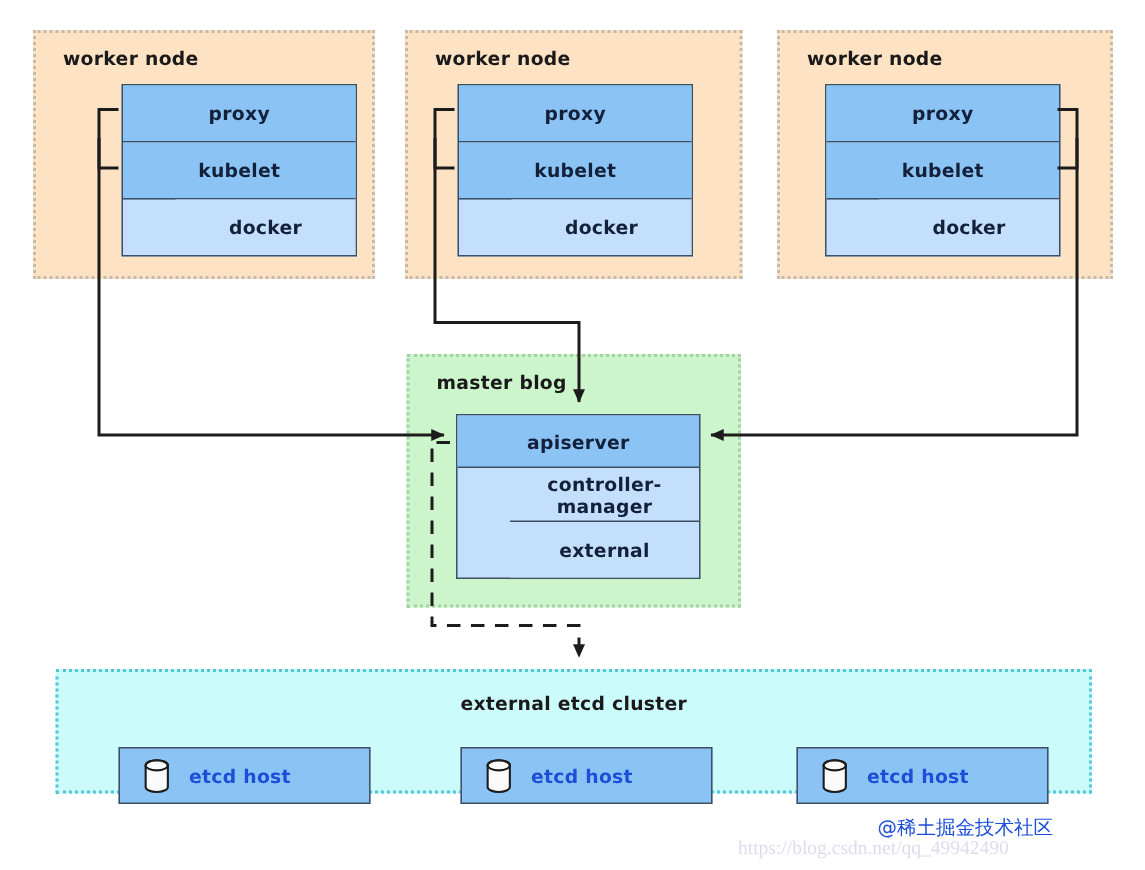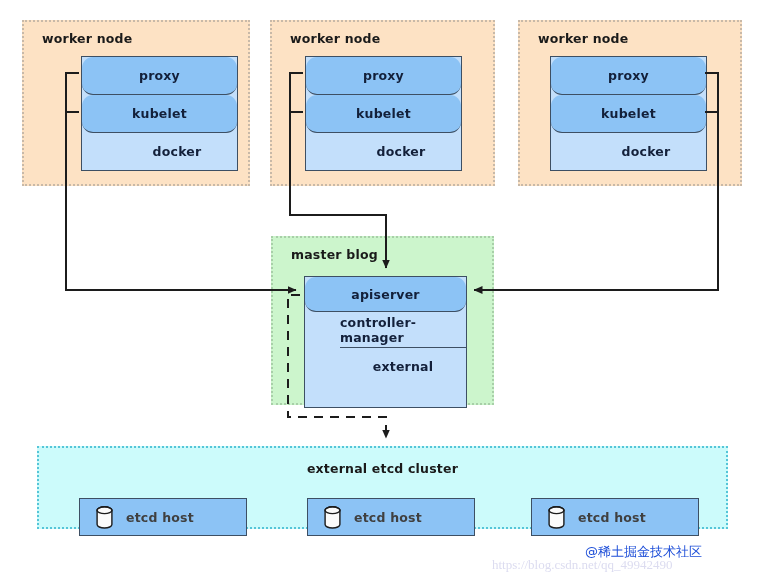--- a/index.html
+++ b/index.html
@@ -45,36 +45,36 @@
     background:#c3dffb;
   }
   .cell{
     box-sizing:border-box;
     display:flex;align-items:center;justify-content:center;
     font-size:12.5px;font-weight:bold;color:#13203a;
     border-bottom:1px solid #3d4f63;
     letter-spacing:.2px;
   }
   .cell:last-child{border-bottom:none;}
-  .cell.dark{background:#8cc3f5;border-radius:11px;}
+  .cell.dark{background:#8cc3f5;}
   .cell.light{background:#c3dffb;margin-left:35px;}
 
   
   .etcd-host{
     position:absolute;box-sizing:border-box;
     background:#8cc3f5;
     border:1px solid #3d4f63;
     display:flex;align-items:center;
     padding-left:16px;
   }
   .etcd-host .db-icon{
     width:17px;height:23px;flex:0 0 auto;margin-right:13px;
   }
   .etcd-host .etcd-label{
-    font-size:12.5px;font-weight:bold;color:#404040;letter-spacing:.2px;
+    font-size:12.5px;font-weight:bold;color:#1d4ed8;letter-spacing:.2px;
   }
 
   
   #wires{position:absolute;left:0;top:0;width:763px;height:580px;pointer-events:none;}
 
   
   .watermark{
     position:absolute;
     font-size:13px;
     color:#1d4ed8;
@@ -114,21 +114,21 @@
     <div class="group-title">worker node</div>
     <div class="stack" style="left:30px;top:34px;width:157px;height:115px;">
       <div class="cell dark" style="height:38px;">proxy</div>
       <div class="cell dark" style="height:38px;">kubelet</div>
       <div class="cell light" style="height:37px;">docker</div>
     </div>
   </div>
 
   <div class="group master-node" style="left:271px;top:236px;width:223px;height:169px;">
     <div class="group-title">master blog</div>
-    <div class="stack" style="left:31px;top:38px;width:163px;height:132px;">
+    <div class="stack" style="left:31px;top:38px;width:163px;height:110px;text-align:center;">
       <div class="cell dark" style="height:35px;">apiserver</div>
       <div class="cell light" style="height:36px;">controller-manager</div>
       <div class="cell light" style="height:37px;">external</div>
     </div>
   </div>
 
   <div class="group etcd-cluster" style="left:37px;top:446px;width:691px;height:83px;">
     <div class="group-title">external etcd cluster</div>
 
     <div class="etcd-host" style="left:40px;top:50px;width:168px;height:38px;">

